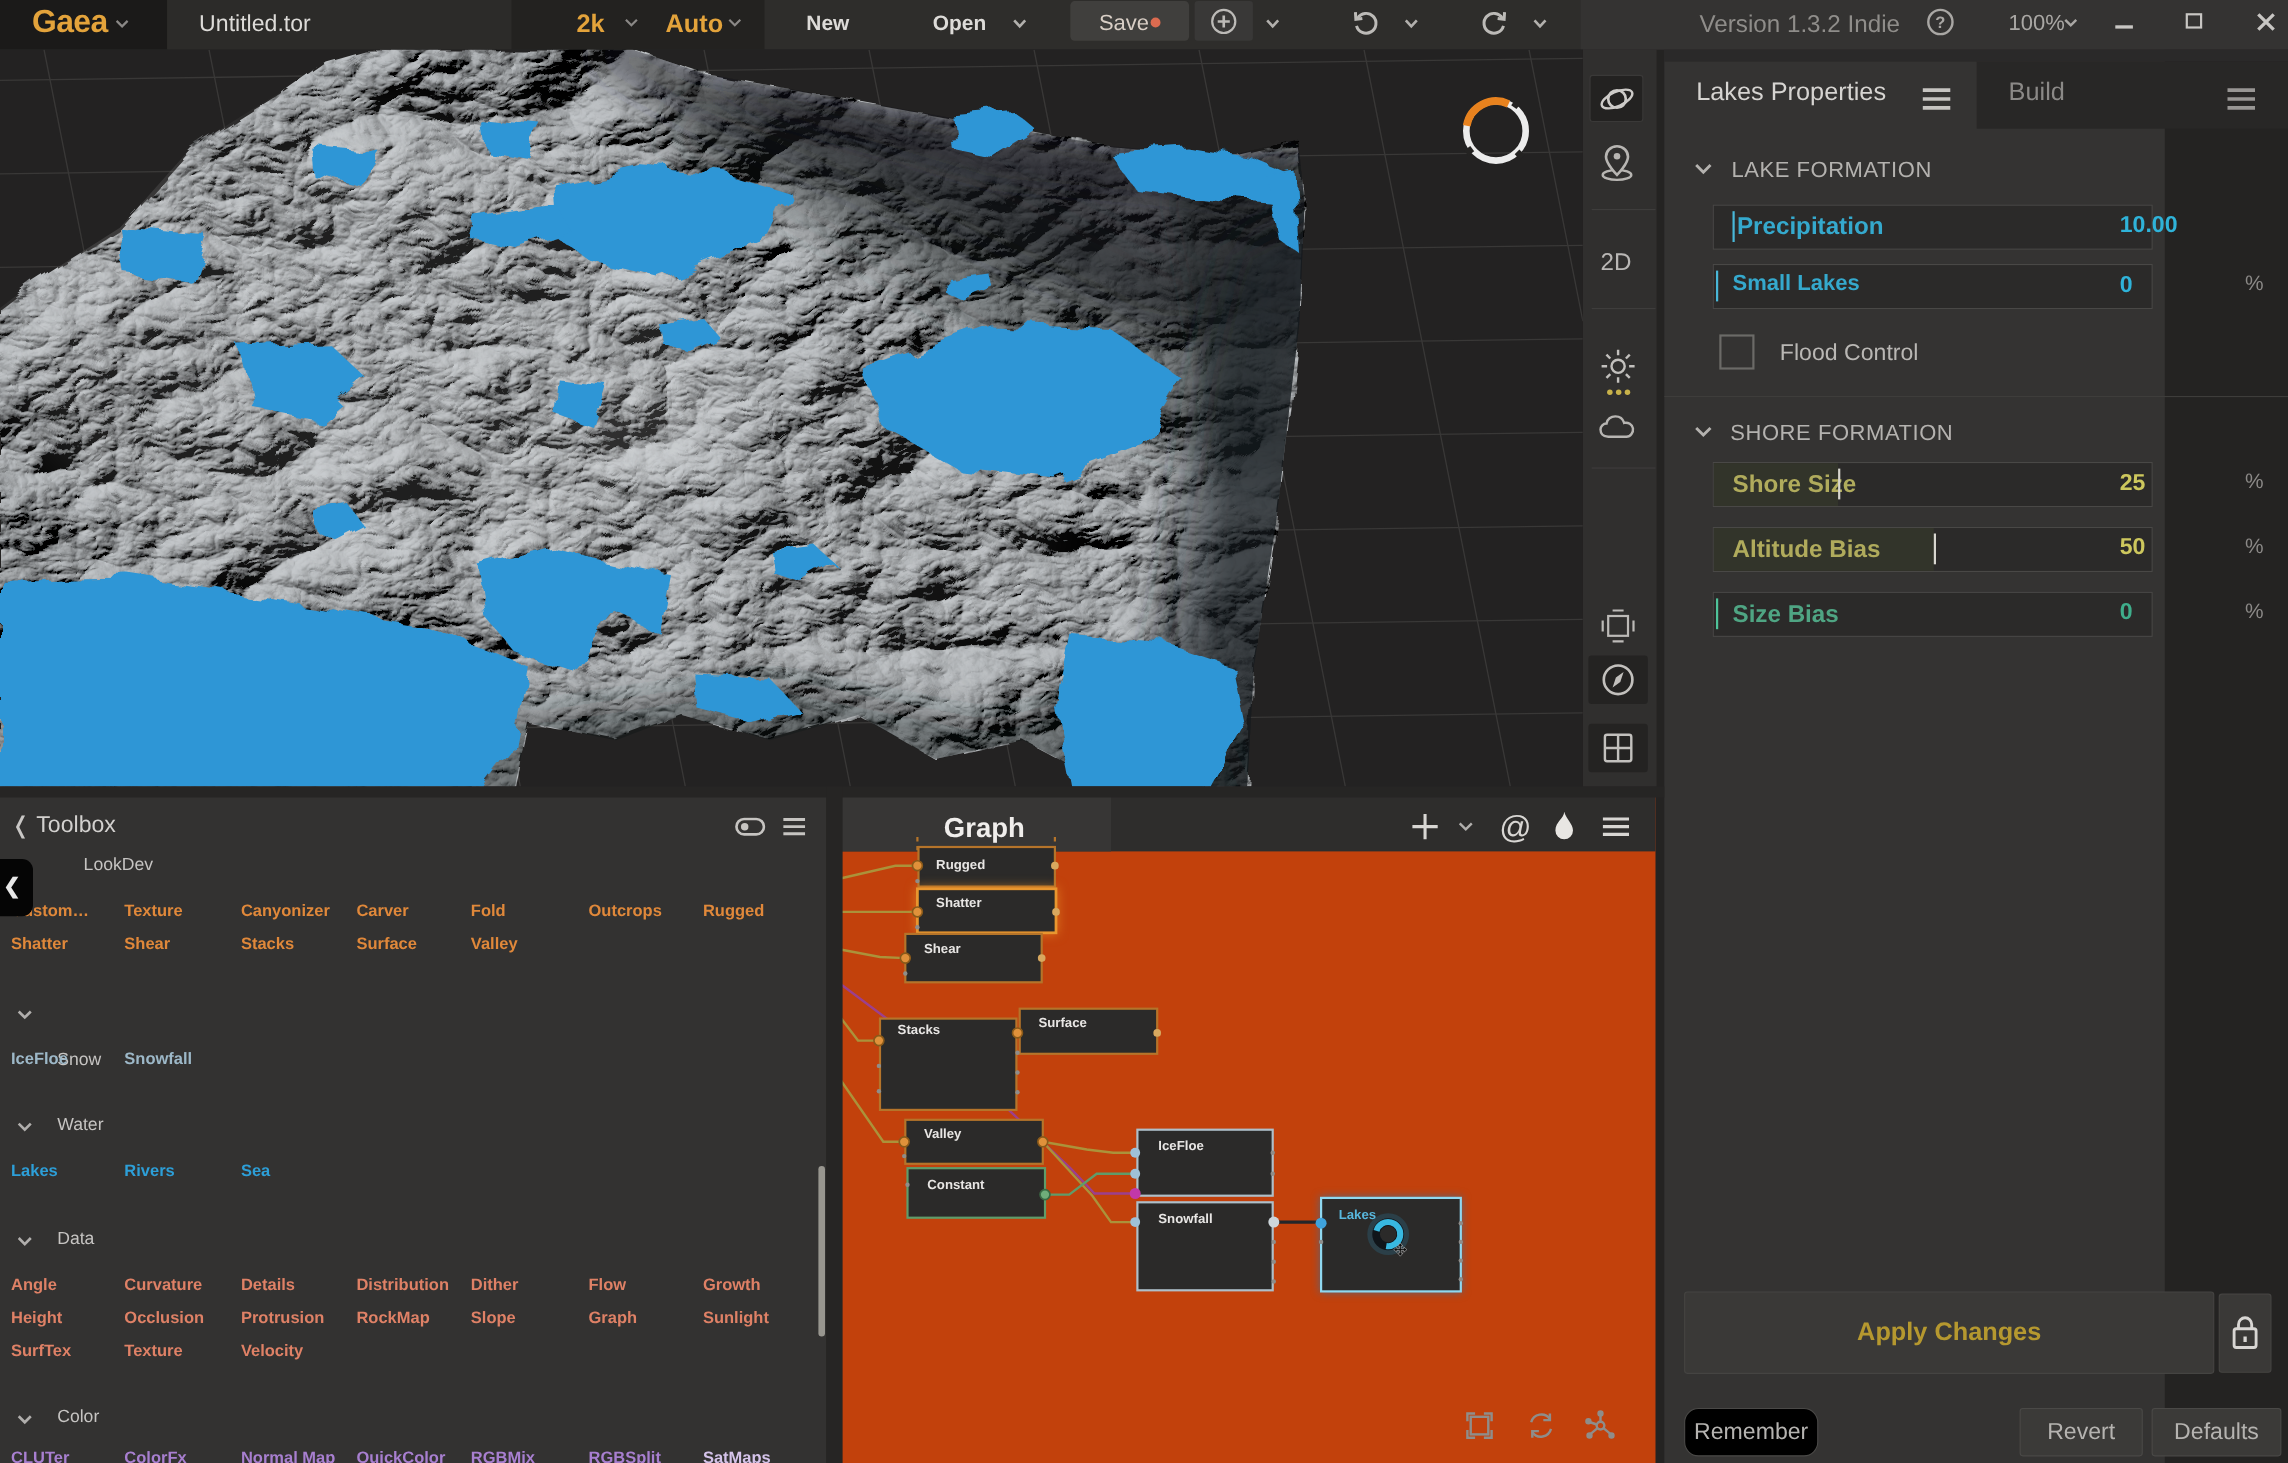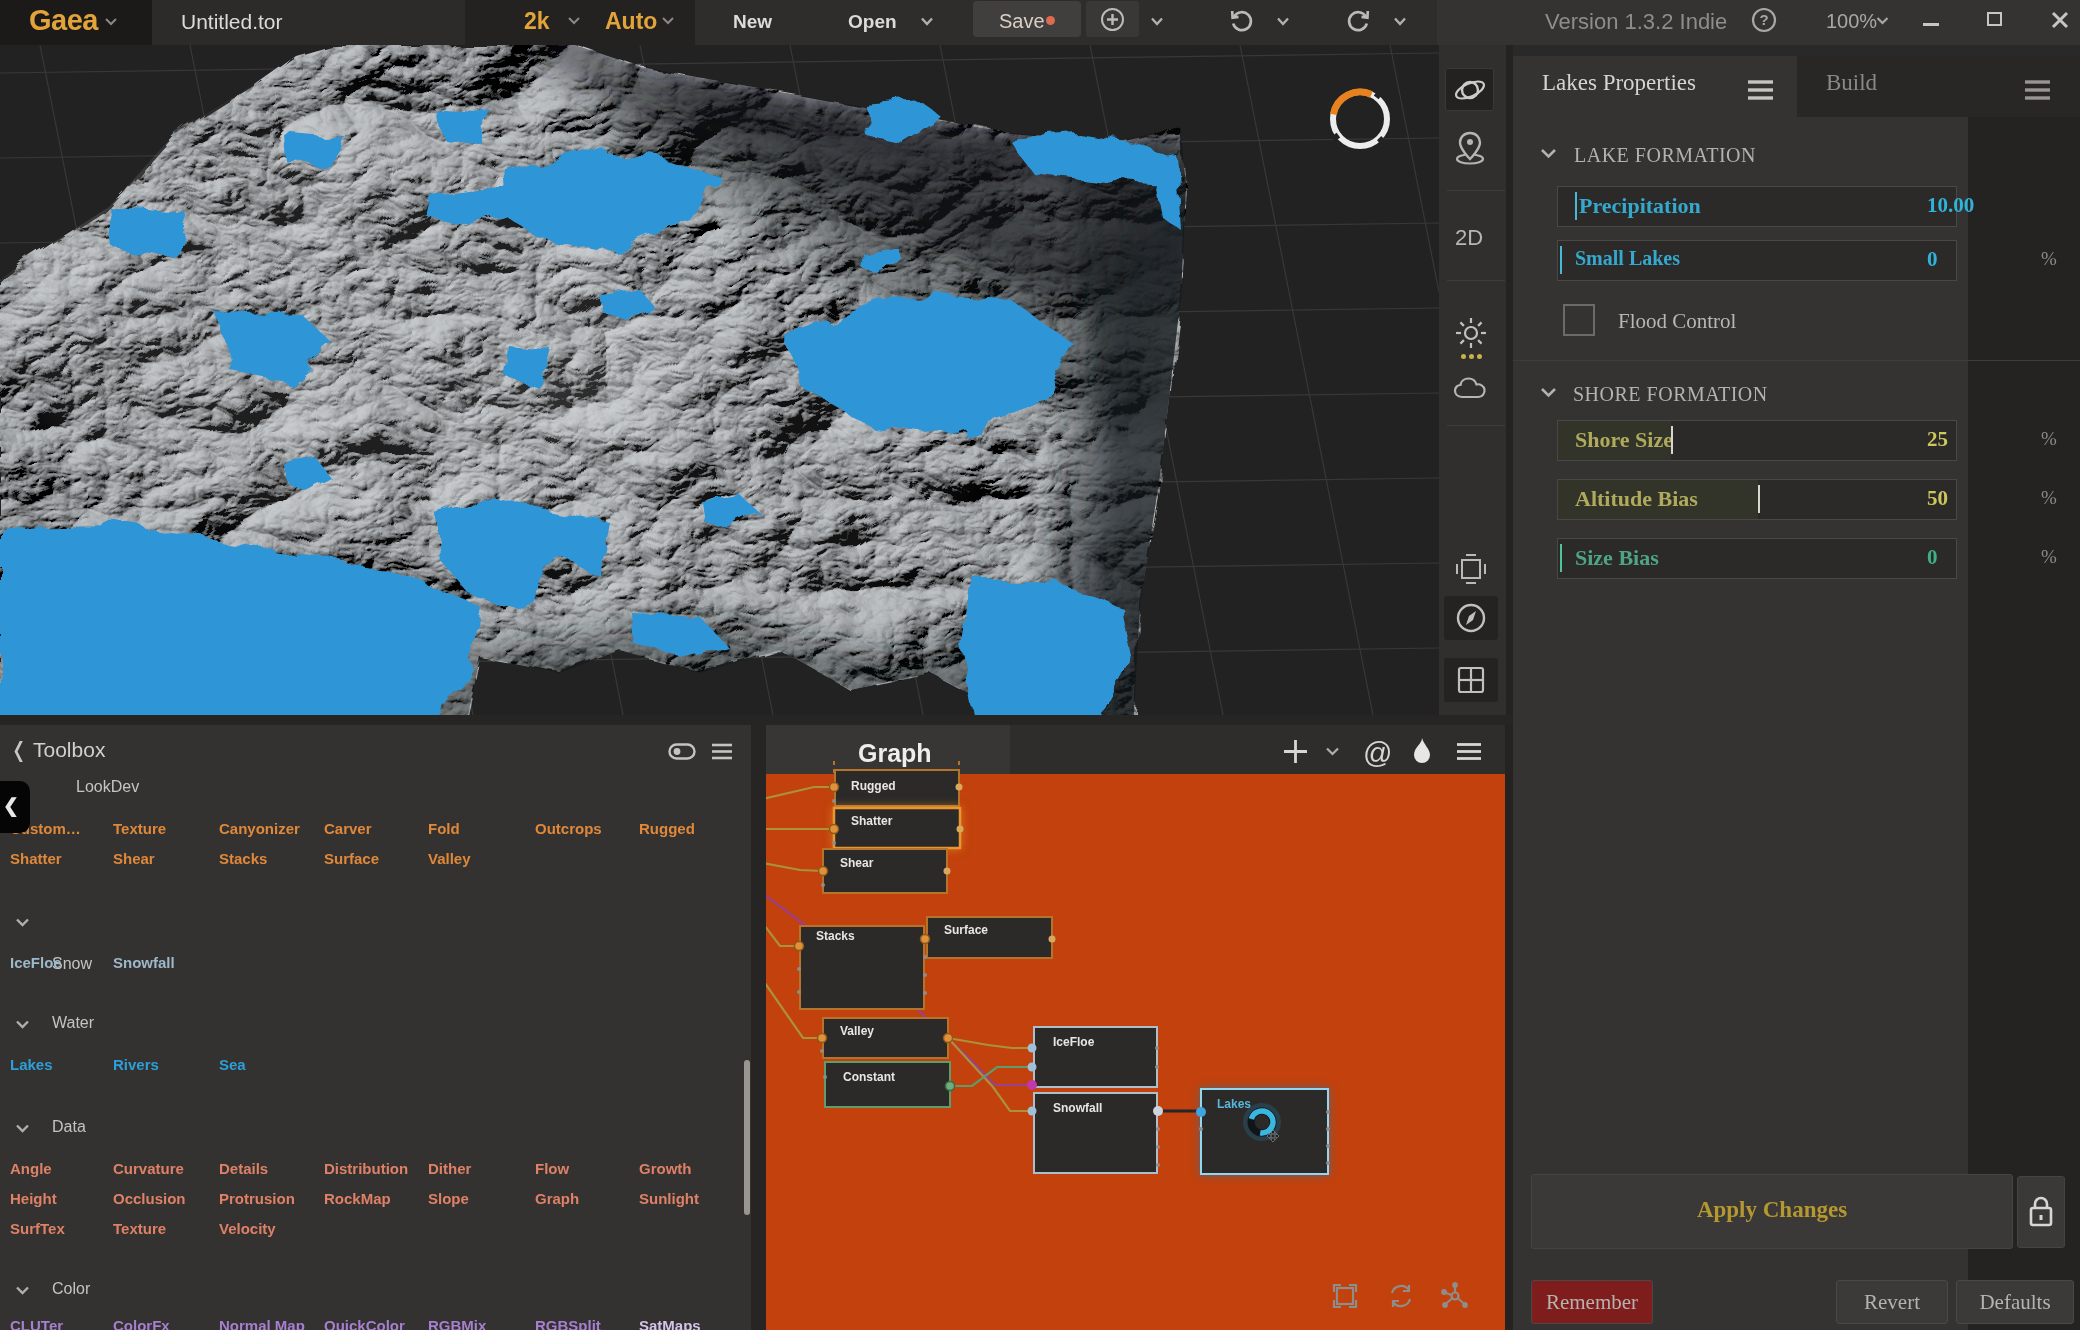--- a/index.html
+++ b/index.html
@@ -12,21 +12,21 @@
   #topbar { position:absolute; left:0; top:0; width:2080px; height:45px; background:#2e2d2b; }
   .tseg { position:absolute; top:0; height:45px; }
 
   
   #viewport { position:absolute; left:0; top:45px; width:1439px; height:670px; background:#232222; overflow:hidden; }
 
   
   #strip { position:absolute; left:1439px; top:45px; width:67px; height:670px; background:#302f2e; }
 
   
-  #rightpanel { position:absolute; left:1513px; top:45px; width:455px; height:1285px; background:#343332;font-family:Liberation Serif, serif; }
+  #rightpanel { position:absolute; left:1513px; top:45px; width:455px; height:1285px; background:#343332; }
   #buildtab { position:absolute; left:284px; top:11px; width:283px; height:61px; background:#282726; }
   .sechead { color:#b4b2af; font-size:20px; letter-spacing:0.5px; }
   .propbox { position:absolute; left:44px; width:400px; height:41px; background:#2b2a29; border:1px solid #494846; }
   .propval { position:absolute; font-size:20px; font-weight:bold; text-align:left; }
   .pct { color:#8b8987; font-size:19px; font-weight:normal; }
 
   
   #toolbox { position:absolute; left:0; top:717px; width:753px; height:613px; background:#333231; }
   #graph { position:absolute; left:758px; top:717px; width:747px; height:613px; background:#c2410c; }
   .titem { position:absolute; font-size:15px; font-weight:bold; white-space:nowrap; }
@@ -319,21 +319,21 @@
     <div class="abs pct" style="left:528px;top:501px;">%</div>
 
     <div class="abs" style="left:18px;top:1129px;width:482px;height:75px;background:#3a3937;border:1px solid #454442;border-radius:3px;"></div>
     <div class="abs" style="left:18px;top:1152px;width:482px;text-align:center;color:#b5982f;font-size:23px;font-weight:bold;">Apply Changes</div>
     <div class="abs" style="left:504px;top:1131px;width:48px;height:72px;background:#3a3937;border:1px solid #454442;border-radius:3px;"></div>
     <svg class="abs" style="left:515px;top:1150px;" width="26" height="33" viewBox="0 0 26 33">
       <rect x="3" y="13" width="20" height="17" rx="2" stroke="#d8d6d3" stroke-width="2.6" fill="none"></rect>
       <path d="M7 13 V 9 A 6 6 0 0 1 19 9 V 13" stroke="#d8d6d3" stroke-width="2.6" fill="none"></path>
       <rect x="11.5" y="20" width="3" height="5" fill="#d8d6d3"></rect>
     </svg>
-    <div class="abs" style="left:18px;top:1235px;width:122px;height:44px;background:#7f1d1d;border:1px solid #4a4947;border-radius:3px;color:#b5b3b0;font-size:21px;text-align:center;line-height:42px;">Remember</div>
+    <div class="abs" style="left:18px;top:1235px;width:122px;height:44px;background:#000000;border:1px solid #4a4947;border-radius:13px;color:#b5b3b0;font-size:21px;text-align:center;line-height:42px;">Remember</div>
     <div class="abs" style="left:323px;top:1235px;width:112px;height:44px;background:#3b3a38;border:1px solid #4a4947;border-radius:3px;color:#b5b3b0;font-size:21px;text-align:center;line-height:42px;">Revert</div>
     <div class="abs" style="left:443px;top:1235px;width:118px;height:44px;background:#3b3a38;border:1px solid #4a4947;border-radius:3px;color:#b5b3b0;font-size:21px;text-align:center;line-height:42px;">Defaults</div>
   </div>
   <div class="abs" style="left:0;top:715px;width:1513px;height:10px;background:#262524;z-index:50;"></div>
   <div class="abs" style="left:751px;top:715px;width:15px;height:615px;background:#262524;z-index:50;"></div>
   <div id="toolbox">
     <div class="abs" style="left:10px;top:21px;color:#c9c7c5;font-size:21px;">❬</div>
     <div class="abs" style="left:33px;top:21px;color:#d2d0ce;font-size:21px;">Toolbox</div>
     <svg class="abs" style="left:668px;top:26px;" width="28" height="17" viewBox="0 0 28 17">
         <rect x="1.5" y="1.5" width="25" height="14" rx="7" stroke="#c6c4c1" stroke-width="2.4" fill="none"></rect>

